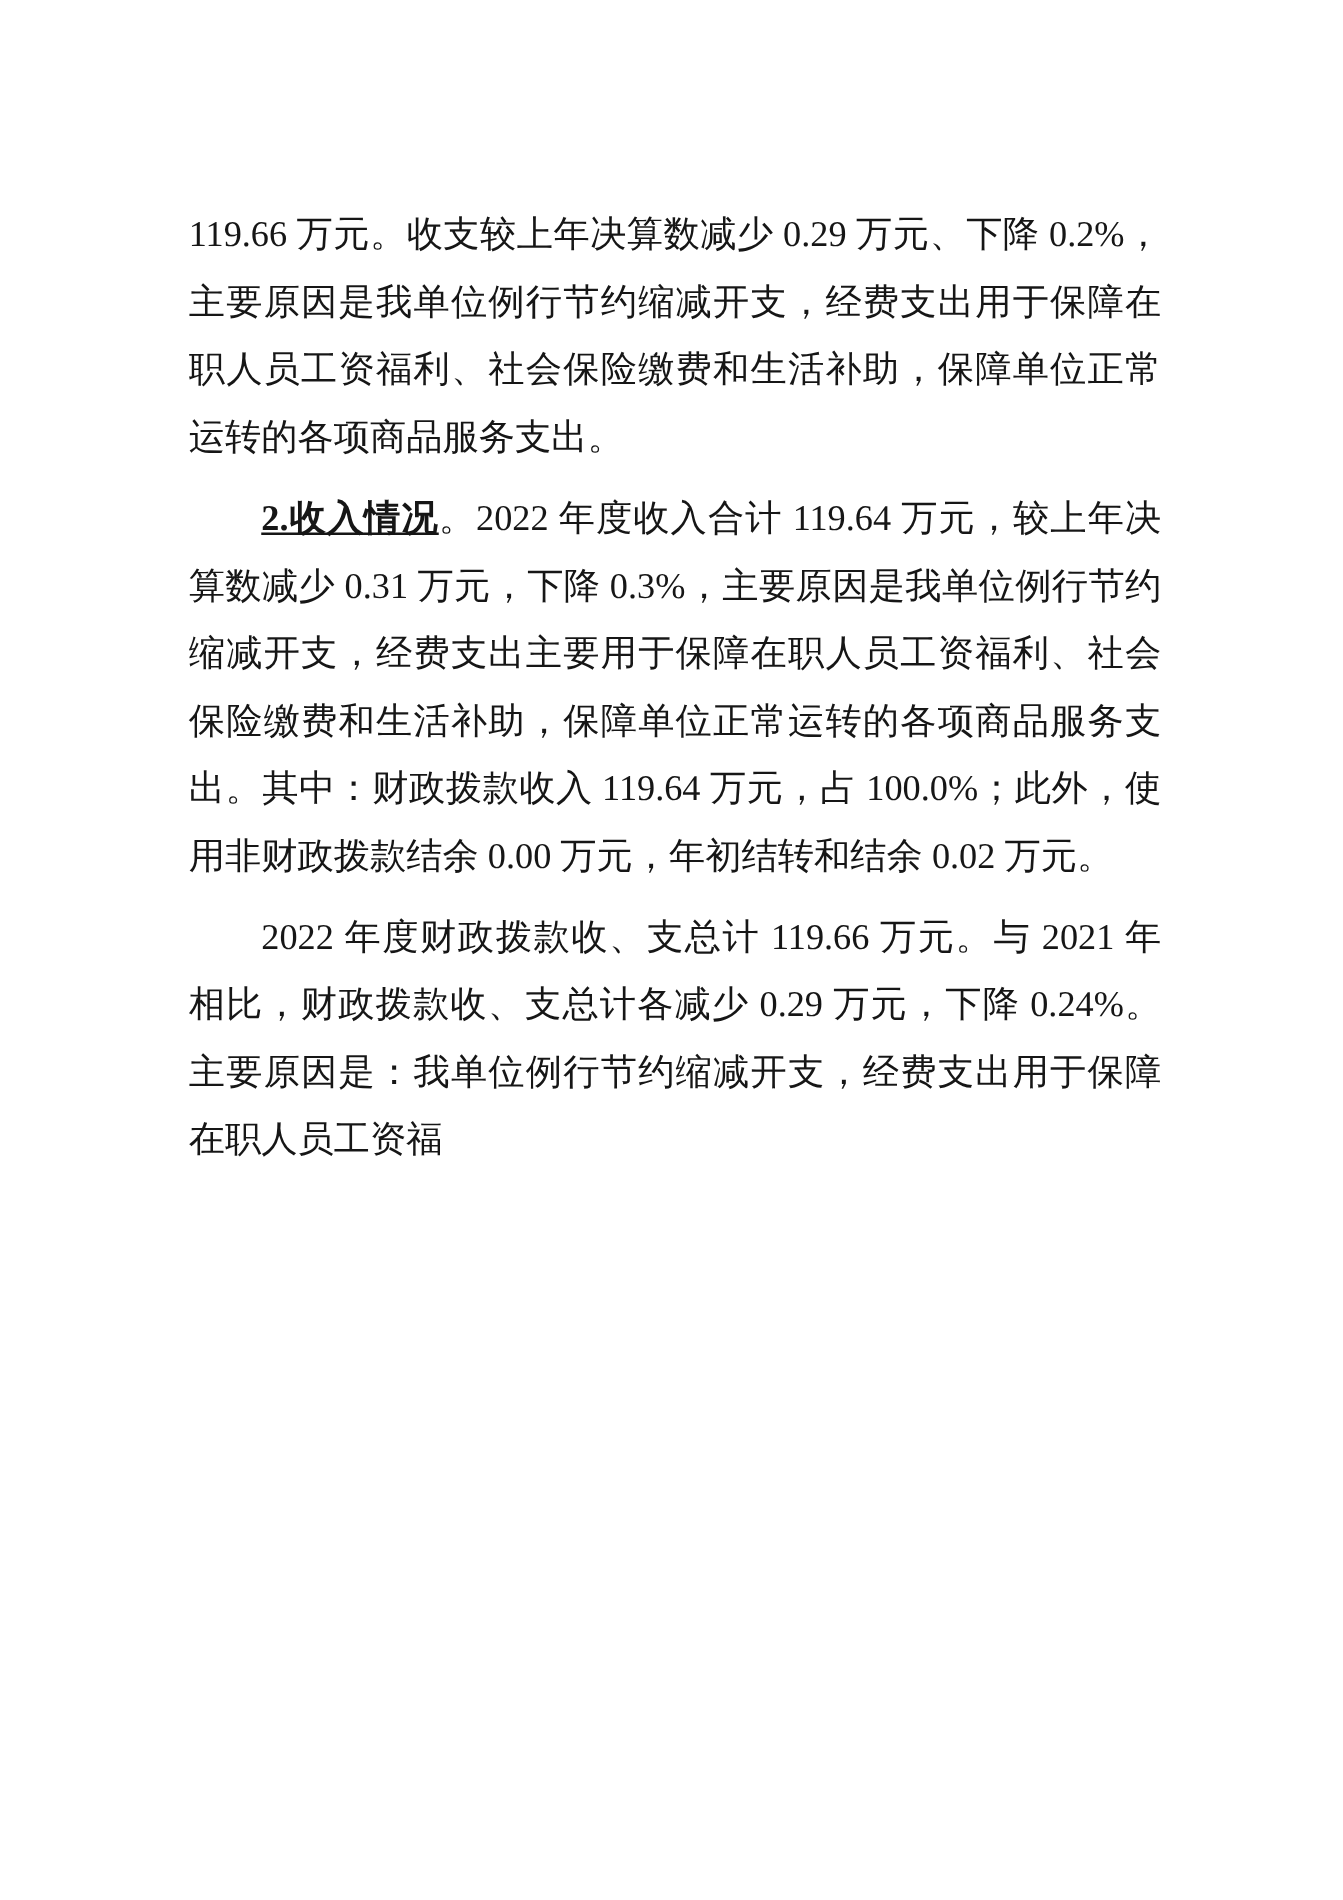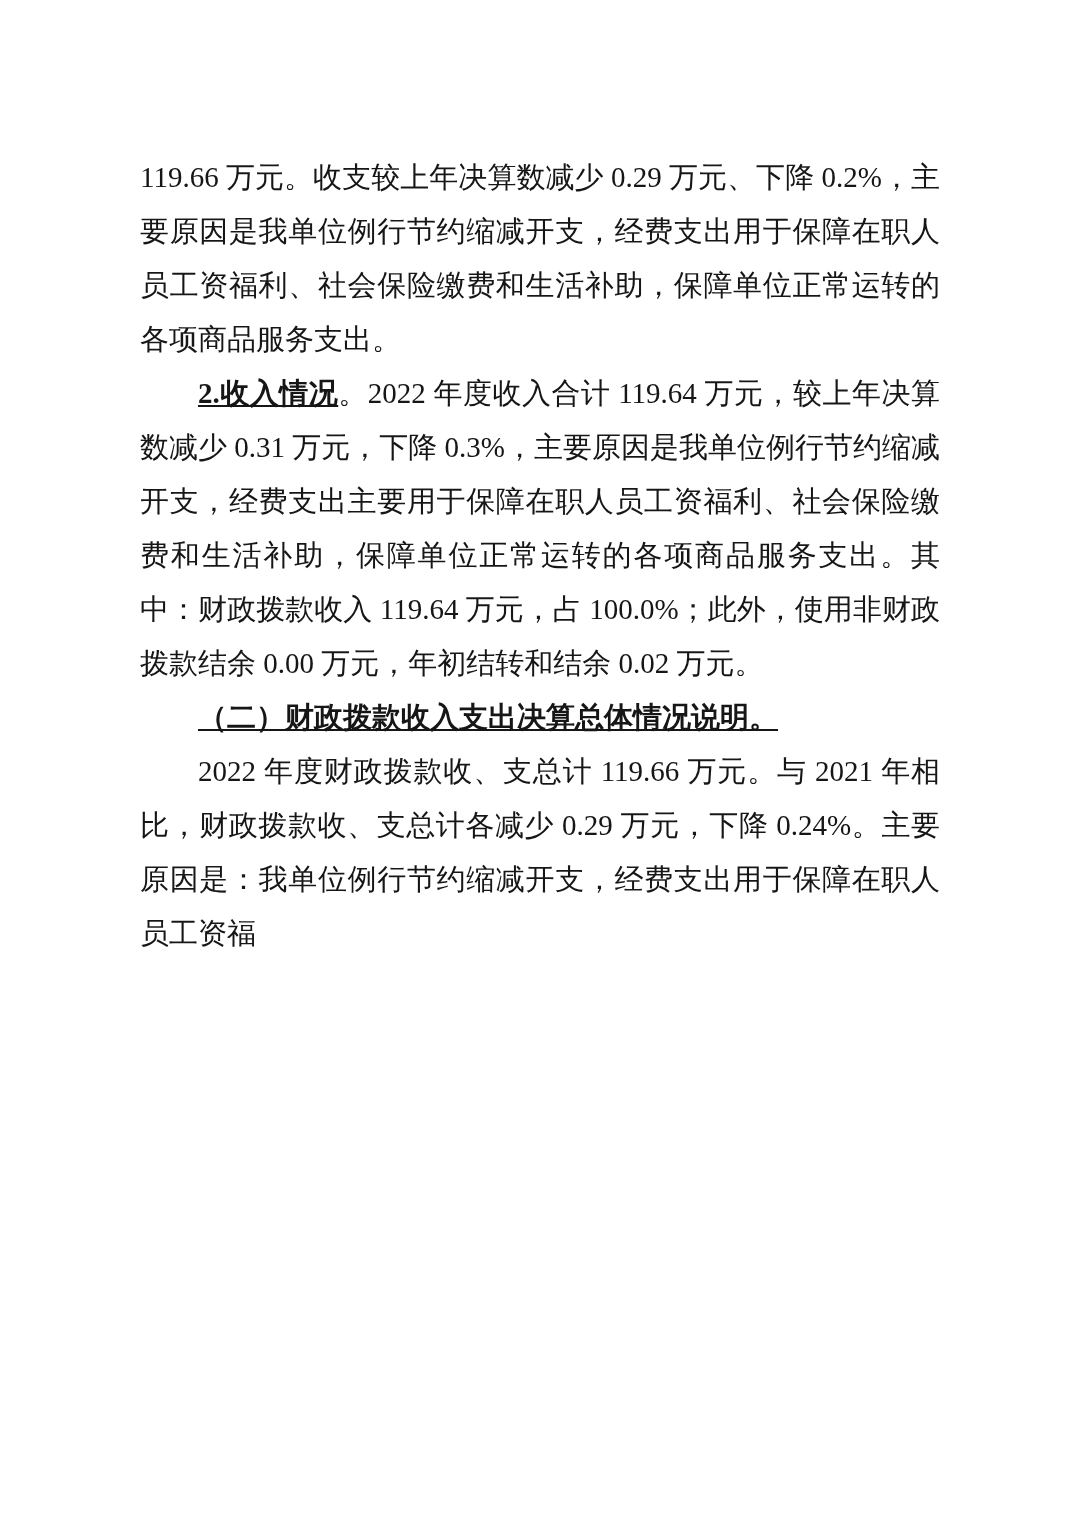--- a/index.html
+++ b/index.html
@@ -20,35 +20,34 @@
     top: 150px;
     width: 800px;
     color: #161616;
     font-family: "Liberation Serif", "DejaVu Serif", serif;
     font-size: 29px;
     line-height: 54px;
     text-align: justify;
     text-justify: inter-character;
   }
   .doc-body p {
-    margin: 0;
+    margin: 11px;
     padding: 0;
     text-indent: 58px;
   }
   .doc-body p.no-indent {
     text-indent: 0;
   }
   .bold {
     font-weight: bold;
     text-decoration: underline;
   }
 </style>
 </head>
 <body>
 
 <div class="page" style="background: rgb(255, 255, 255);">
   <div class="doc-body" style="color: rgb(22, 22, 22);">
       <p class="no-indent"><span>119.66 万元。收支较上年决算数减少 0.29 万元、下降 0.2%，主要原因是我单位例行节约缩减开支，经费支出用于保障在职人员工资福利、社会保险缴费和生活补助，保障单位正常运转的各项商品服务支出。</span></p>
       <p><span class="bold">2.收入情况</span><span>。2022 年度收入合计 119.64 万元，较上年决算数减少 0.31 万元，下降 0.3%，主要原因是我单位例行节约缩减开支，经费支出主要用于保障在职人员工资福利、社会保险缴费和生活补助，保障单位正常运转的各项商品服务支出。其中：财政拨款收入 119.64 万元，占 100.0%；此外，使用非财政拨款结余 0.00 万元，年初结转和结余 0.02 万元。</span></p>
-      <p><span class="bold">（二）财政拨款收入支出决算总体情况说明。</span></p>
       <p><span>2022 年度财政拨款收、支总计 119.66 万元。与 2021 年相比，财政拨款收、支总计各减少 0.29 万元，下降 0.24%。主要原因是：我单位例行节约缩减开支，经费支出用于保障在职人员工资福</span></p>
     </div>
 </div>
 
 </body></html>

